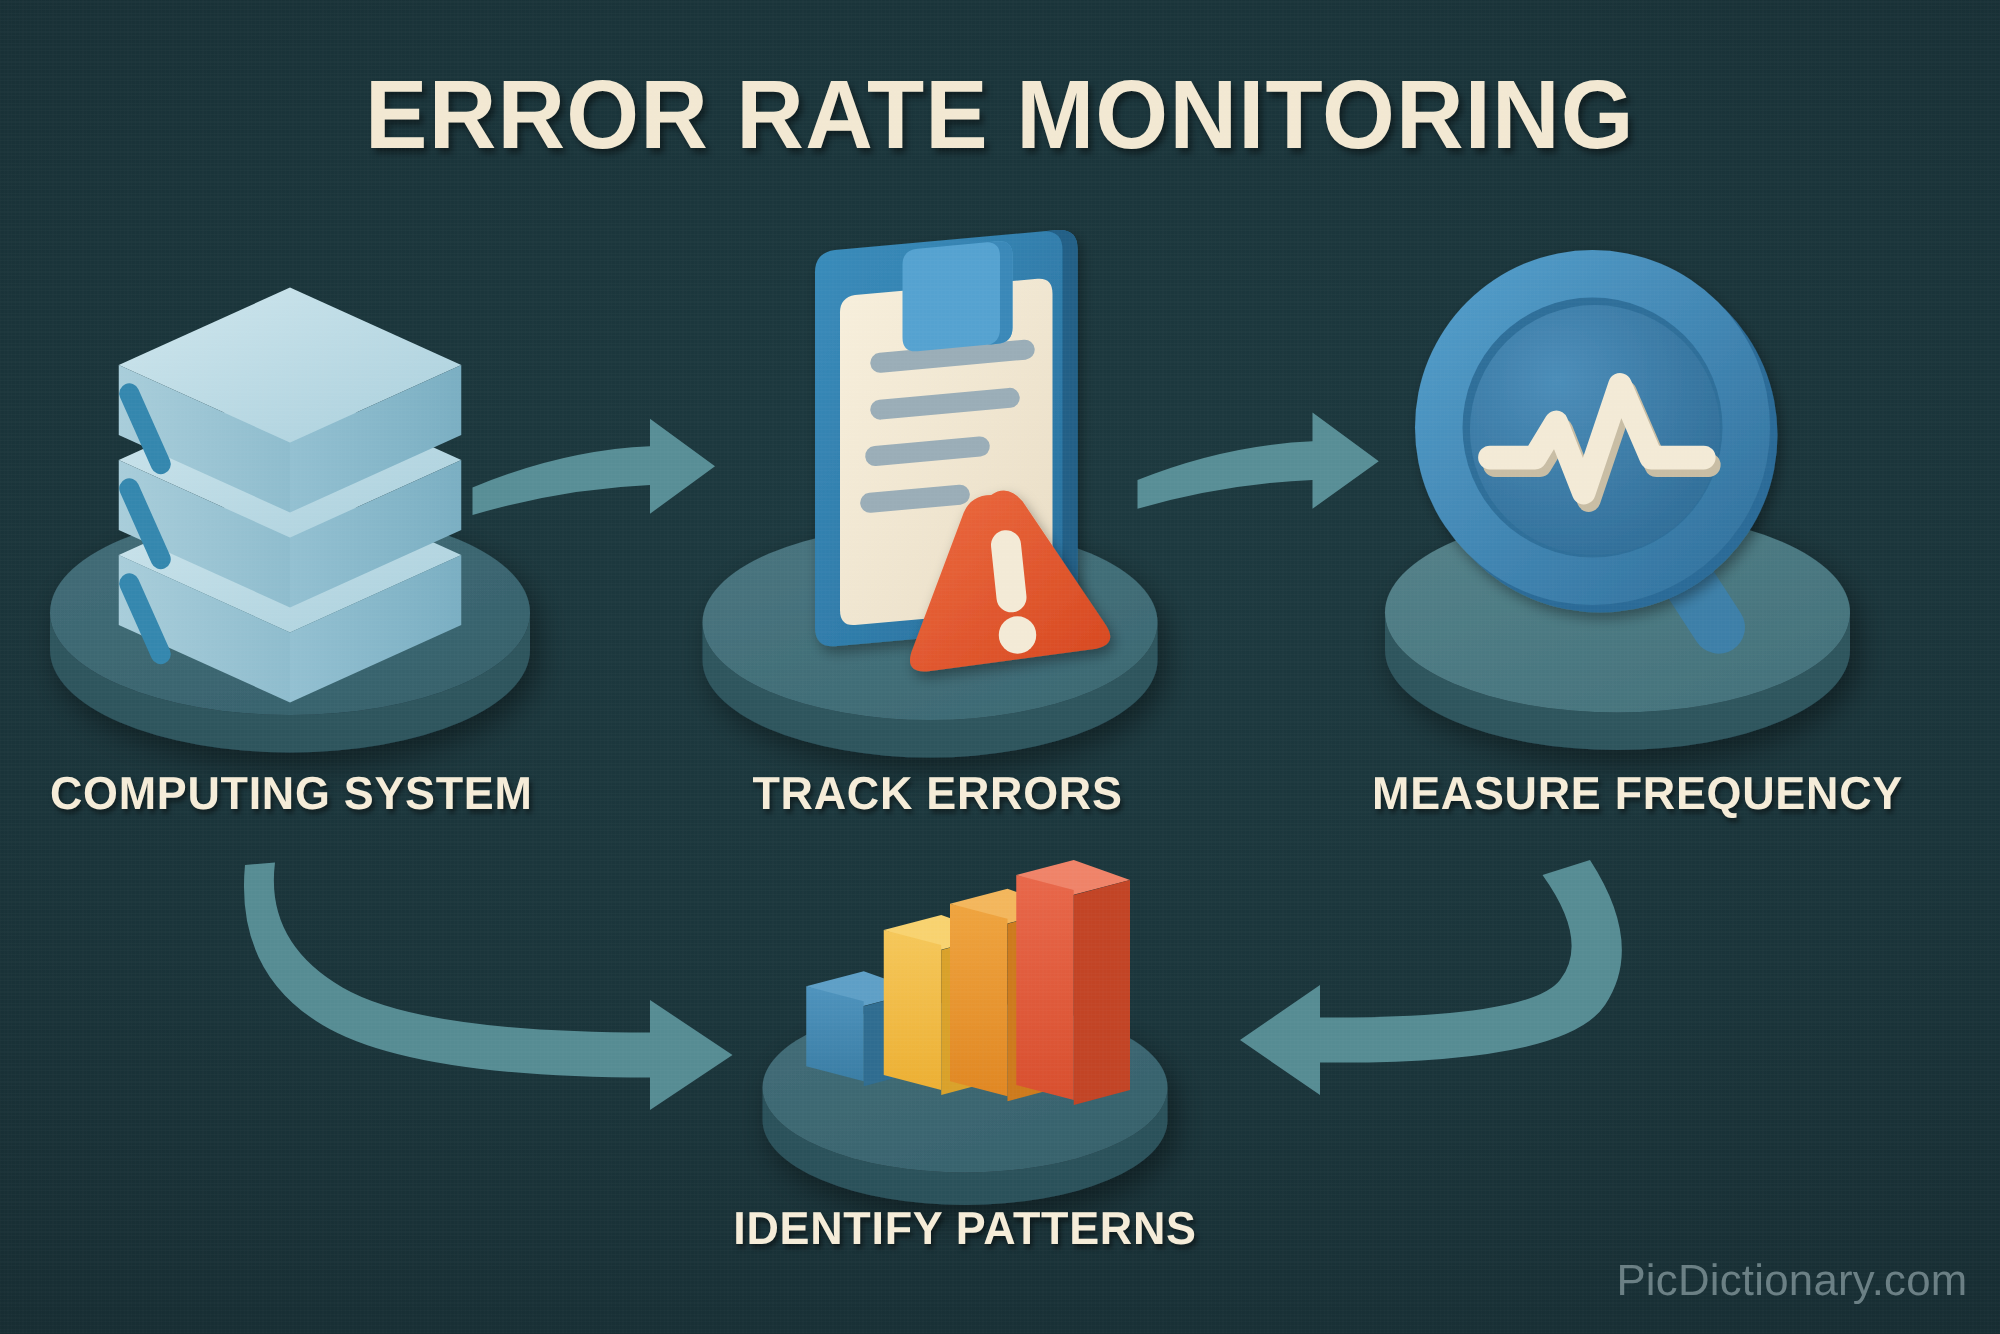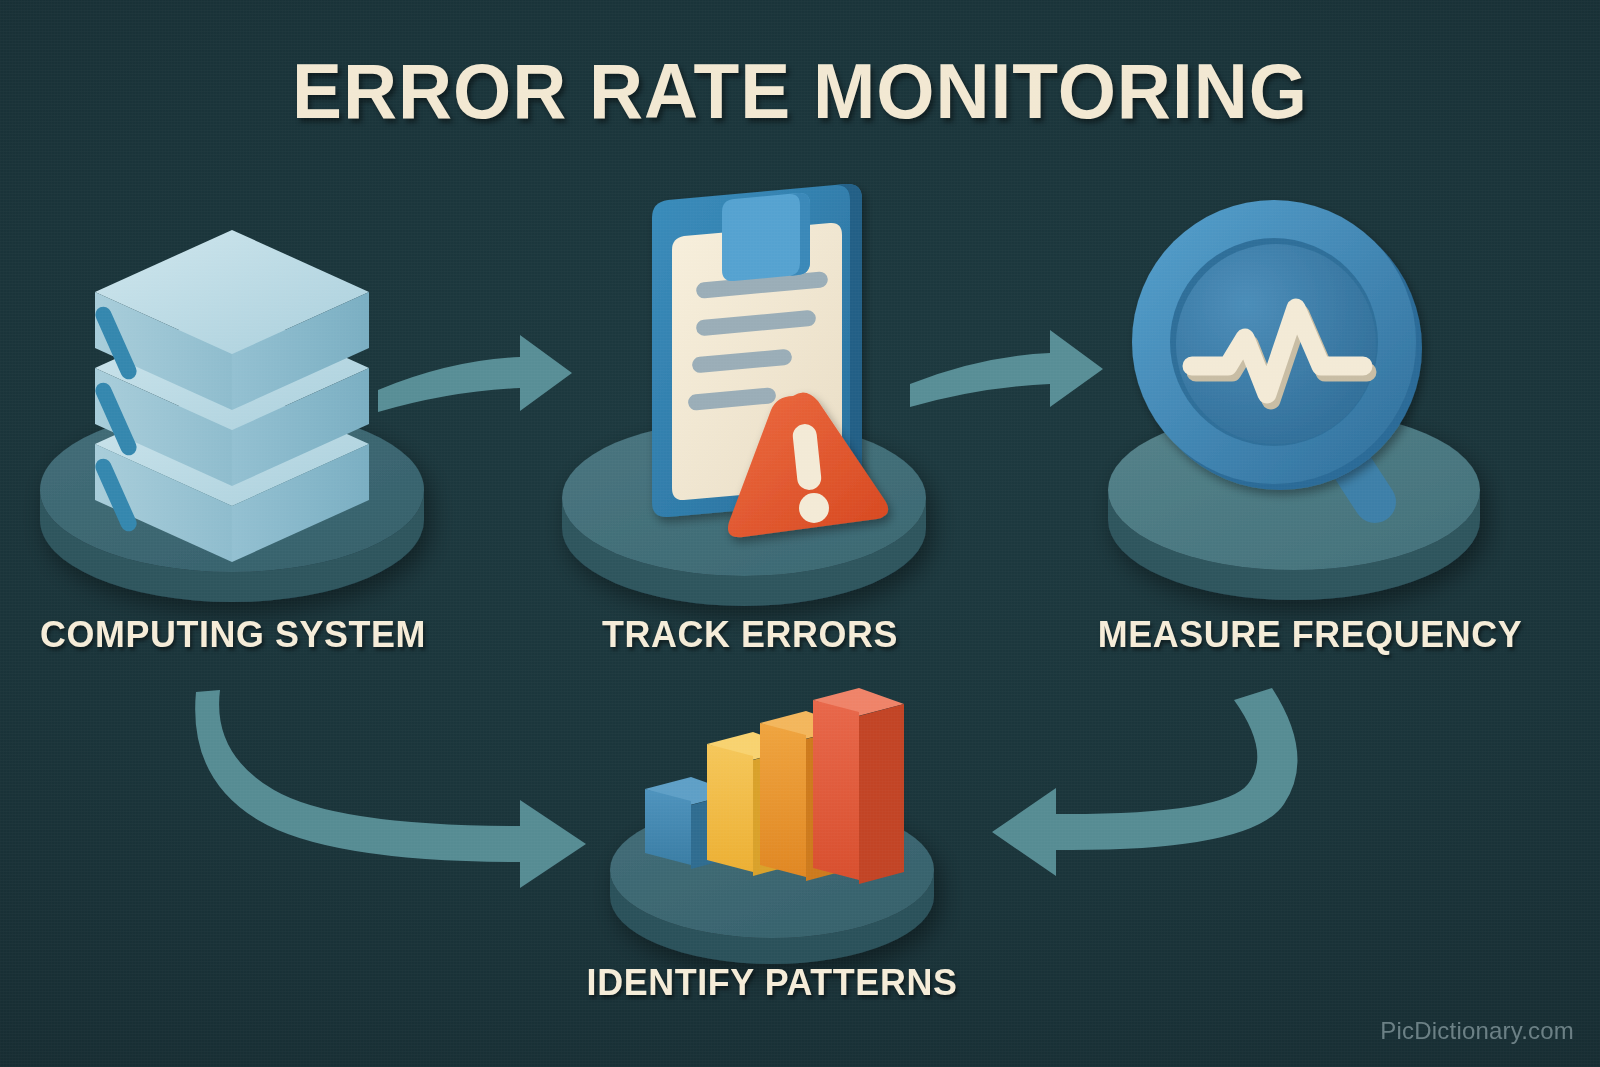--- a/index.html
+++ b/index.html
@@ -63,21 +63,21 @@
     inset: 0;
     width: 1600px;
     height: 1067px;
   }
 
   
   #watermark {
     position: absolute;
     right: 26px;
     bottom: 22px;
-    font-size: 24px;
+    font-size: 35px;
     font-weight: 400;
     color: #8a9ea3;
     opacity: .72;
     letter-spacing: .2px;
     white-space: nowrap;
   }
 </style>
 </head>
 <body>
 

